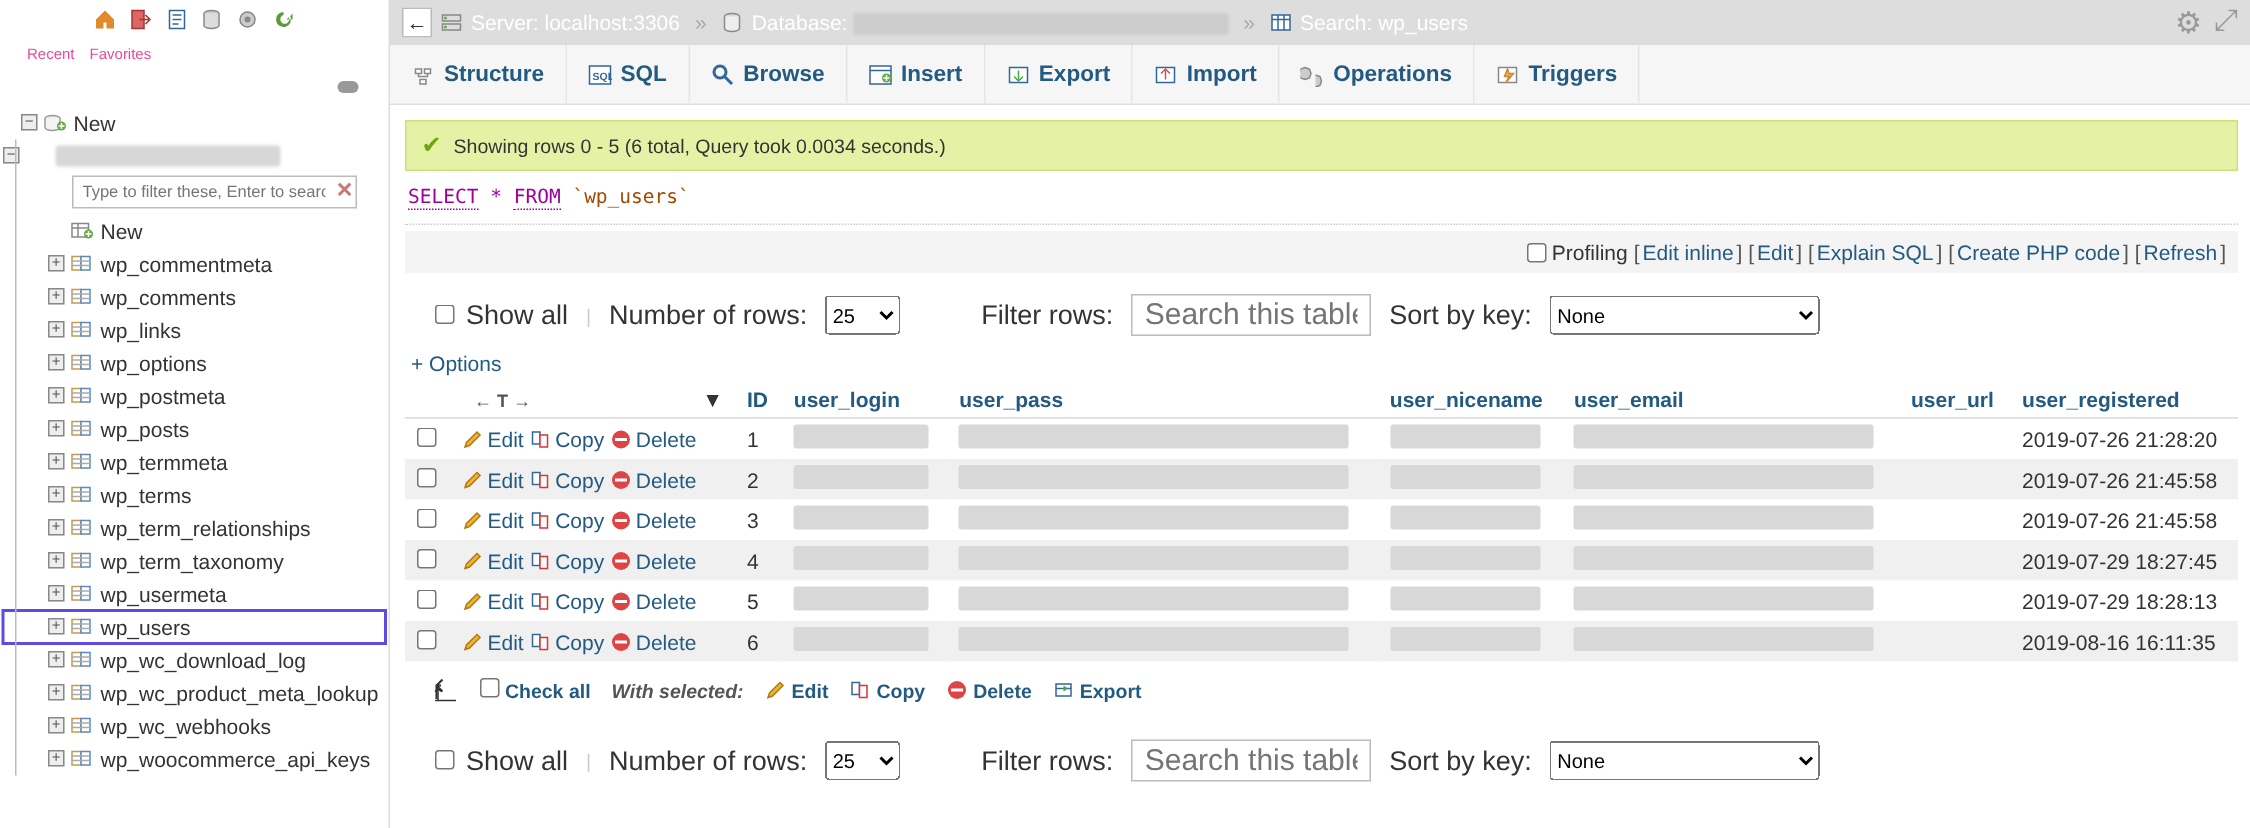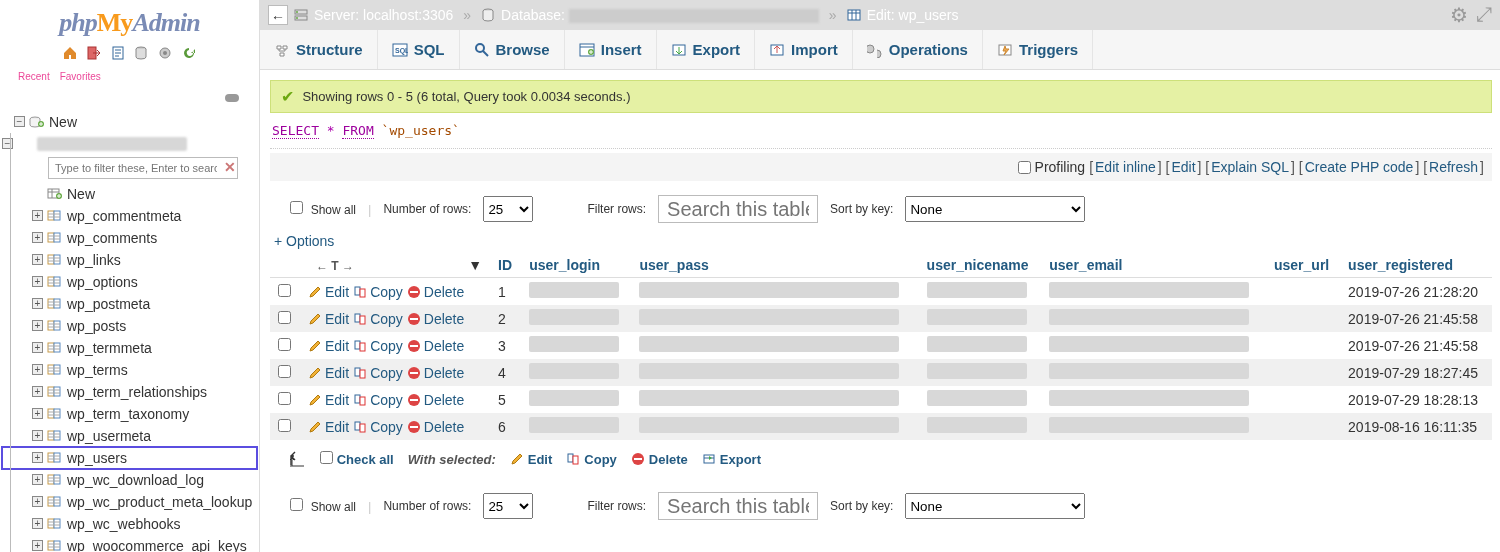--- a/index.html
+++ b/index.html
@@ -57,21 +57,21 @@
 .status-check { color: #6ba810; font-size: 16px; }
 .sql-box { font-family: Menlo, monospace; font-size: 13px; color: #9d009d; padding: 4px 2px 10px; border-bottom: 1px dotted #ccc; margin-bottom: 4px; }
 .sql-kw { color: #9d009d; border-bottom: 1px dotted #9d009d; }
 .sql-star { color: #a0a; }
 .sql-ident { color: #a34a00; }
 .actions-row { background: #f4f4f4; padding: 6px 8px; display: flex; justify-content: flex-end; align-items: center; gap: 4px; font-size: 14px; }
 .actions-row a { color: #235a81; margin: 0 2px; cursor: pointer; }
 .actions-row .bracket { color: #555; }
 .controls { display: flex; align-items: center; gap: 12px; padding: 14px 20px 8px; }
 .controls input[type=checkbox] { margin-right: 4px; }
-.controls label { font-size: 12px; }
+.controls label { font-size: 18px; }
 .sep-bar { color: #ccc; }
 .num-select { height: 26px; width: 50px; }
 .filter-rows { height: 28px; width: 160px; padding: 0 8px; border: 1px solid #bbb; font-size: 20px; }
 .sort-select { height: 26px; width: 180px; }
 .options-link { color: #235a81; padding: 2px 4px 4px; cursor: pointer; font-size: 14px; display: inline-block; }
 
 table.data { border-collapse: collapse; width: 100%; font-size: 14px; }
 table.data th { text-align: left; color: #235a81; font-weight: bold; padding: 4px 8px; border-bottom: 1px solid #ddd; white-space: nowrap; cursor: pointer; }
 table.data th.sorted { position: relative; }
 .sort-arrows { font-size: 12px; color: #555; margin-left: 8px; }
@@ -94,23 +94,20 @@
 
 
 svg { display: inline-block; }
 </style>
 </head>
 <body>
 
 <div class="app">
 
   <aside class="sidebar">
-    <div class="logo">
-      <span class="logo-text"><span class="logo-php">php</span><span class="logo-my">My</span><span class="logo-admin">Admin</span></span>
-    </div>
     <div class="sidebar-icons">
       <span class="sicon"><svg viewBox="0 0 16 16">
             <path fill="#e08a2c" d="M2 8l6-6 6 6v6H9v-4H7v4H2z"></path>
           </svg></span>
       <span class="sicon"><svg viewBox="0 0 16 16">
             <rect x="2" y="2" width="8" height="12" fill="#d66" stroke="#a33"></rect>
             <path d="M7 8h7M11 5l3 3-3 3" stroke="#a33" fill="none"></path>
           </svg></span>
       <span class="sicon"><svg viewBox="0 0 16 16">
             <rect x="3" y="2" width="10" height="12" fill="#fff" stroke="#369"></rect>
@@ -365,21 +362,21 @@
       <span class="bc-icon"><svg viewBox="0 0 14 14">
             <ellipse cx="7" cy="3" rx="5" ry="2" fill="#ddd" stroke="#888"></ellipse>
             <path d="M2 3v8a5 2 0 0010 0V3" fill="#eee" stroke="#888"></path>
           </svg></span>
       <span class="seg"><span>Database:</span> <span class="topbar-blur"></span></span>
       <span class="bc-sep">»</span>
       <span class="bc-icon"><svg viewBox="0 0 14 14">
             <rect x="1" y="2" width="12" height="10" fill="#fff" stroke="#369"></rect>
             <path d="M1 5h12M5 2v10M9 2v10" stroke="#369"></path>
           </svg></span>
-      <span class="seg"><span>Edit:</span> <a>wp_users</a></span>
+      <span class="seg"><span>Search:</span> <a>wp_users</a></span>
       <div class="top-right">
         <span class="gear">⚙</span>
         <span class="gear">⤢</span>
       </div>
     </div>
 
     <div class="menu" id="menu">
         <div class="menu-item">
           <span class="micon"><svg viewBox="0 0 16 16">
               <path d="M3 4h4v3H3zM9 4h4v3H9zM6 11h4v3H6zM5 7v2h6V7" fill="#fff" stroke="#888"></path>

